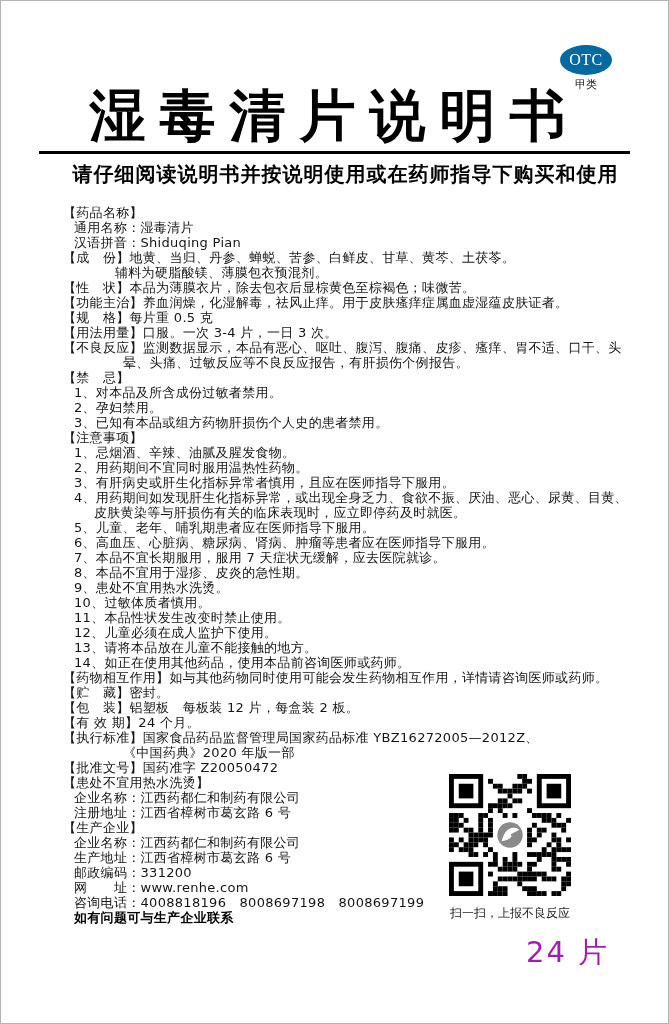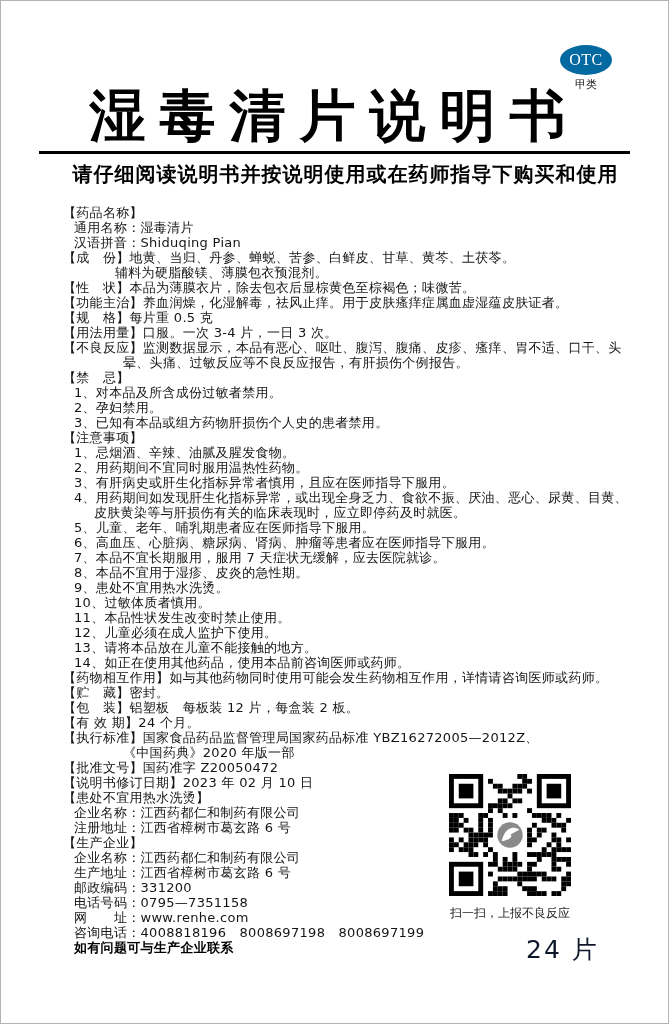--- a/index.html
+++ b/index.html
@@ -37,21 +37,21 @@
   .r.b{margin-left:31px;}
   .r.c{margin-left:52px;}
   .r.d{margin-left:60px;}
   .r.bold{font-weight:bold; color:#000;}
   
   .qr{position:absolute; left:434px; top:773px; width:150px; text-align:center;}
   .qr svg{display:inline-block;}
   .qr-cap{margin-top:5px; font-size:12px; color:#222; white-space:nowrap;}
   
   .count{
-    position:absolute; left:525px; top:932px; font-size:25px; color:#0f172a;
+    position:absolute; left:525px; top:932px; font-size:29px; color:#a21caf;
     letter-spacing:2px; white-space:nowrap;
   }
 </style>
 </head>
 <body>
 
 <div class="page">
 
   <div class="otc">
     <div class="otc-oval">
@@ -96,29 +96,27 @@
       <div class="r a">12、儿童必须在成人监护下使用。</div>
       <div class="r a">13、请将本品放在儿童不能接触的地方。</div>
       <div class="r a">14、如正在使用其他药品，使用本品前咨询医师或药师。</div>
       <div class="r">【药物相互作用】如与其他药物同时使用可能会发生药物相互作用，详情请咨询医师或药师。</div>
       <div class="r">【贮　藏】密封。</div>
       <div class="r">【包　装】铝塑板　每板装 12 片，每盒装 2 板。</div>
       <div class="r">【有 效 期】24 个月。</div>
       <div class="r">【执行标准】国家食品药品监督管理局国家药品标准 YBZ16272005—2012Z、</div>
       <div class="r d">《中国药典》2020 年版一部</div>
       <div class="r">【批准文号】国药准字 Z20050472</div>
-      <div class="r">【说明书修订日期】2023 年 02 月 10 日</div>
       <div class="r">【患处不宜用热水洗烫】</div>
       <div class="r a">企业名称：江西药都仁和制药有限公司</div>
       <div class="r a">注册地址：江西省樟树市葛玄路 6 号</div>
       <div class="r">【生产企业】</div>
       <div class="r a">企业名称：江西药都仁和制药有限公司</div>
       <div class="r a">生产地址：江西省樟树市葛玄路 6 号</div>
       <div class="r a">邮政编码：331200</div>
-      <div class="r a">电话号码：0795—7351158</div>
       <div class="r a">网　　址：www.renhe.com</div>
       <div class="r a">咨询电话：4008818196　8008697198　8008697199</div>
       <div class="r a bold">如有问题可与生产企业联系</div>
     </div>
 
   <div class="qr">
     <svg id="qr-svg" width="122" height="122" viewBox="0 0 125 125" aria-hidden="true">
         <rect x="0" y="0" width="125" height="125" fill="#fff"></rect>
         <g fill="#000">
           <rect x="70" y="0" width="5" height="5"></rect>

